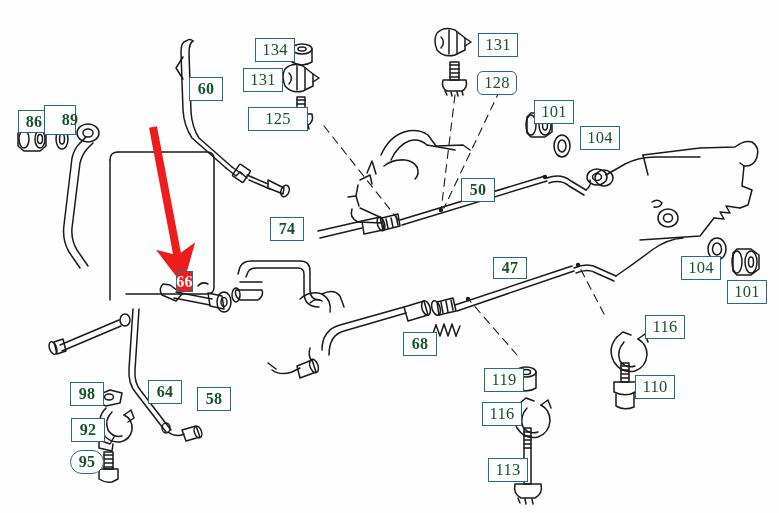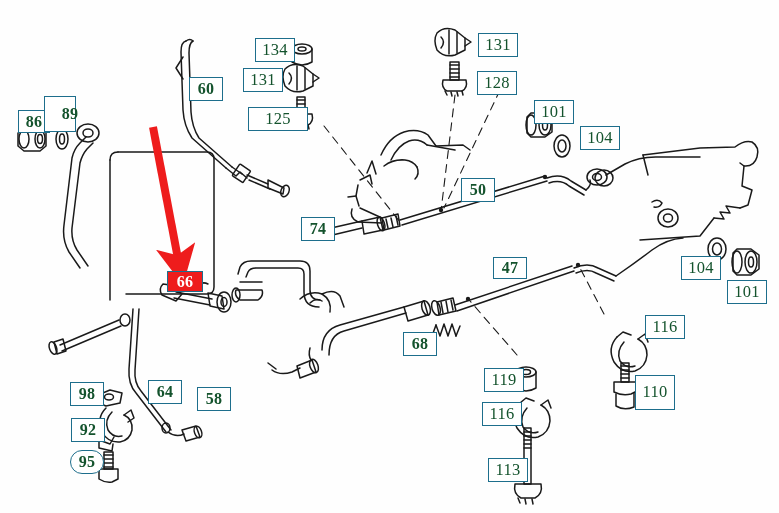--- a/index.html
+++ b/index.html
@@ -307,72 +307,72 @@
         <path d="M0,0 L5,2.5 L0,5 L1.2,2.5 Z" fill="#ee1c1c"></path>
       </marker>
     </defs>
     <line x1="153" y1="127" x2="179" y2="264" stroke="#ee1c1c" stroke-width="8" marker-end="url(#redhead)"></line>
   </svg>
 
   <div id="labels-layer">
       <div class="label n2" style="left: 18px; top: 110px; width: 32px; height: 23px;">
         <span class="num">86</span>
       </div>
-      <div class="label n2" style="left: 44px; top: 96px; width: 32px; height: 36px; padding-left: 20px;">
+      <div class="label n2" style="left: 44px; top: 105px; width: 32px; height: 30px; padding-left: 20px;">
         <span class="num">89</span>
       </div>
       <div class="label n2" style="left: 189px; top: 77px; width: 34px; height: 24px;">
         <span class="num">60</span>
       </div>
       <div class="label n3" style="left: 255px; top: 38px; width: 40px; height: 24px;">
         <span class="num">134</span>
       </div>
       <div class="label n3" style="left: 243px; top: 68px; width: 40px; height: 24px;">
         <span class="num">131</span>
       </div>
       <div class="label n3" style="left: 248px; top: 107px; width: 60px; height: 24px;">
         <span class="num">125</span>
       </div>
       <div class="label n3" style="left: 478px; top: 33px; width: 40px; height: 24px;">
         <span class="num">131</span>
       </div>
-      <div class="label n3" style="left: 477px; top: 71px; width: 40px; height: 24px;">
+      <div class="label n3" style="left: 477px; top: 71px; width: 40px; height: 24px; border-radius: 6px;">
         <span class="num">128</span>
       </div>
       <div class="label n3" style="left: 534px; top: 100px; width: 40px; height: 24px;">
         <span class="num">101</span>
       </div>
       <div class="label n3" style="left: 580px; top: 126px; width: 40px; height: 24px;">
         <span class="num">104</span>
       </div>
       <div class="label n2" style="left: 461px; top: 178px; width: 34px; height: 24px;">
         <span class="num">50</span>
       </div>
-      <div class="label n2" style="left: 301px; top: 217px; width: 34px; height: 24px;">
+      <div class="label n2" style="left: 270px; top: 217px; width: 34px; height: 24px;">
         <span class="num">74</span>
       </div>
       <div class="label n3" style="left: 681px; top: 256px; width: 40px; height: 24px;">
         <span class="num">104</span>
       </div>
       <div class="label n3" style="left: 727px; top: 280px; width: 40px; height: 24px;">
         <span class="num">101</span>
       </div>
       <div class="label n2" style="left: 493px; top: 257px; width: 34px; height: 22px;">
         <span class="num">47</span>
       </div>
-      <div class="label hl" style="left: 167px; top: 271px; width: 36px; height: 21px;">
+      <div class="label hl" style="left: 176px; top: 271px; width: 17px; height: 21px;">
         <span class="num">66</span>
       </div>
       <div class="label n2" style="left: 375px; top: 332px; width: 34px; height: 24px; margin-left: 28px;">
         <span class="num">68</span>
       </div>
       <div class="label n3" style="left: 645px; top: 315px; width: 40px; height: 24px;">
         <span class="num">116</span>
       </div>
-      <div class="label n3" style="left: 635px; top: 375px; width: 40px; height: 35px;">
+      <div class="label n3" style="left: 635px; top: 375px; width: 40px; height: 24px;">
         <span class="num">110</span>
       </div>
       <div class="label n3" style="left: 484px; top: 368px; width: 40px; height: 24px;">
         <span class="num">119</span>
       </div>
       <div class="label n3" style="left: 482px; top: 402px; width: 40px; height: 24px;">
         <span class="num">116</span>
       </div>
       <div class="label n3" style="left: 488px; top: 458px; width: 40px; height: 24px;">
         <span class="num">113</span>

